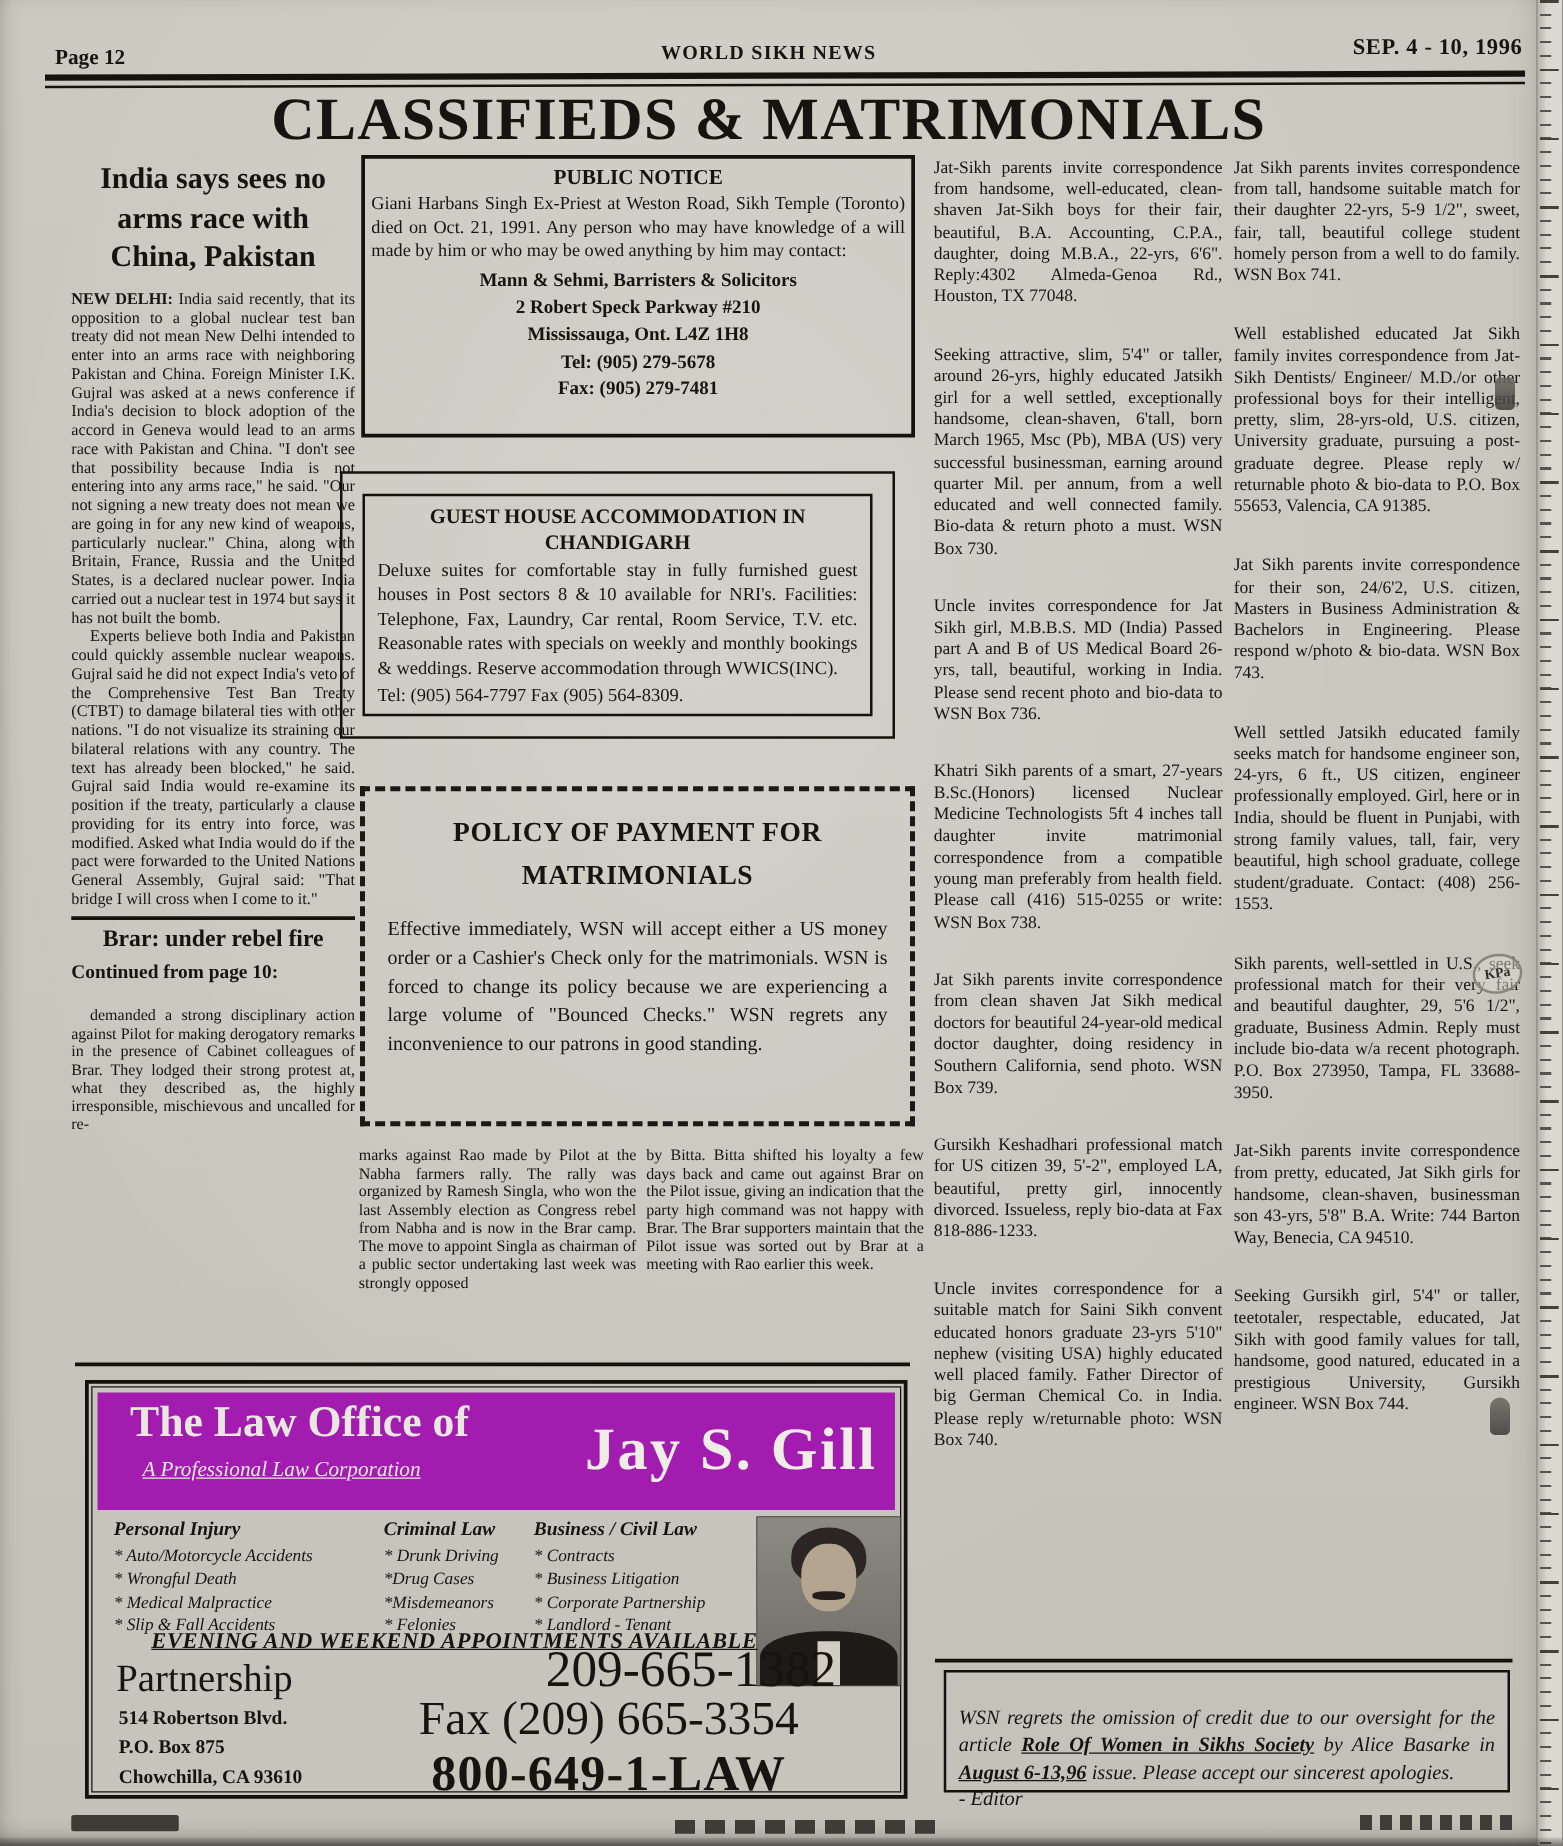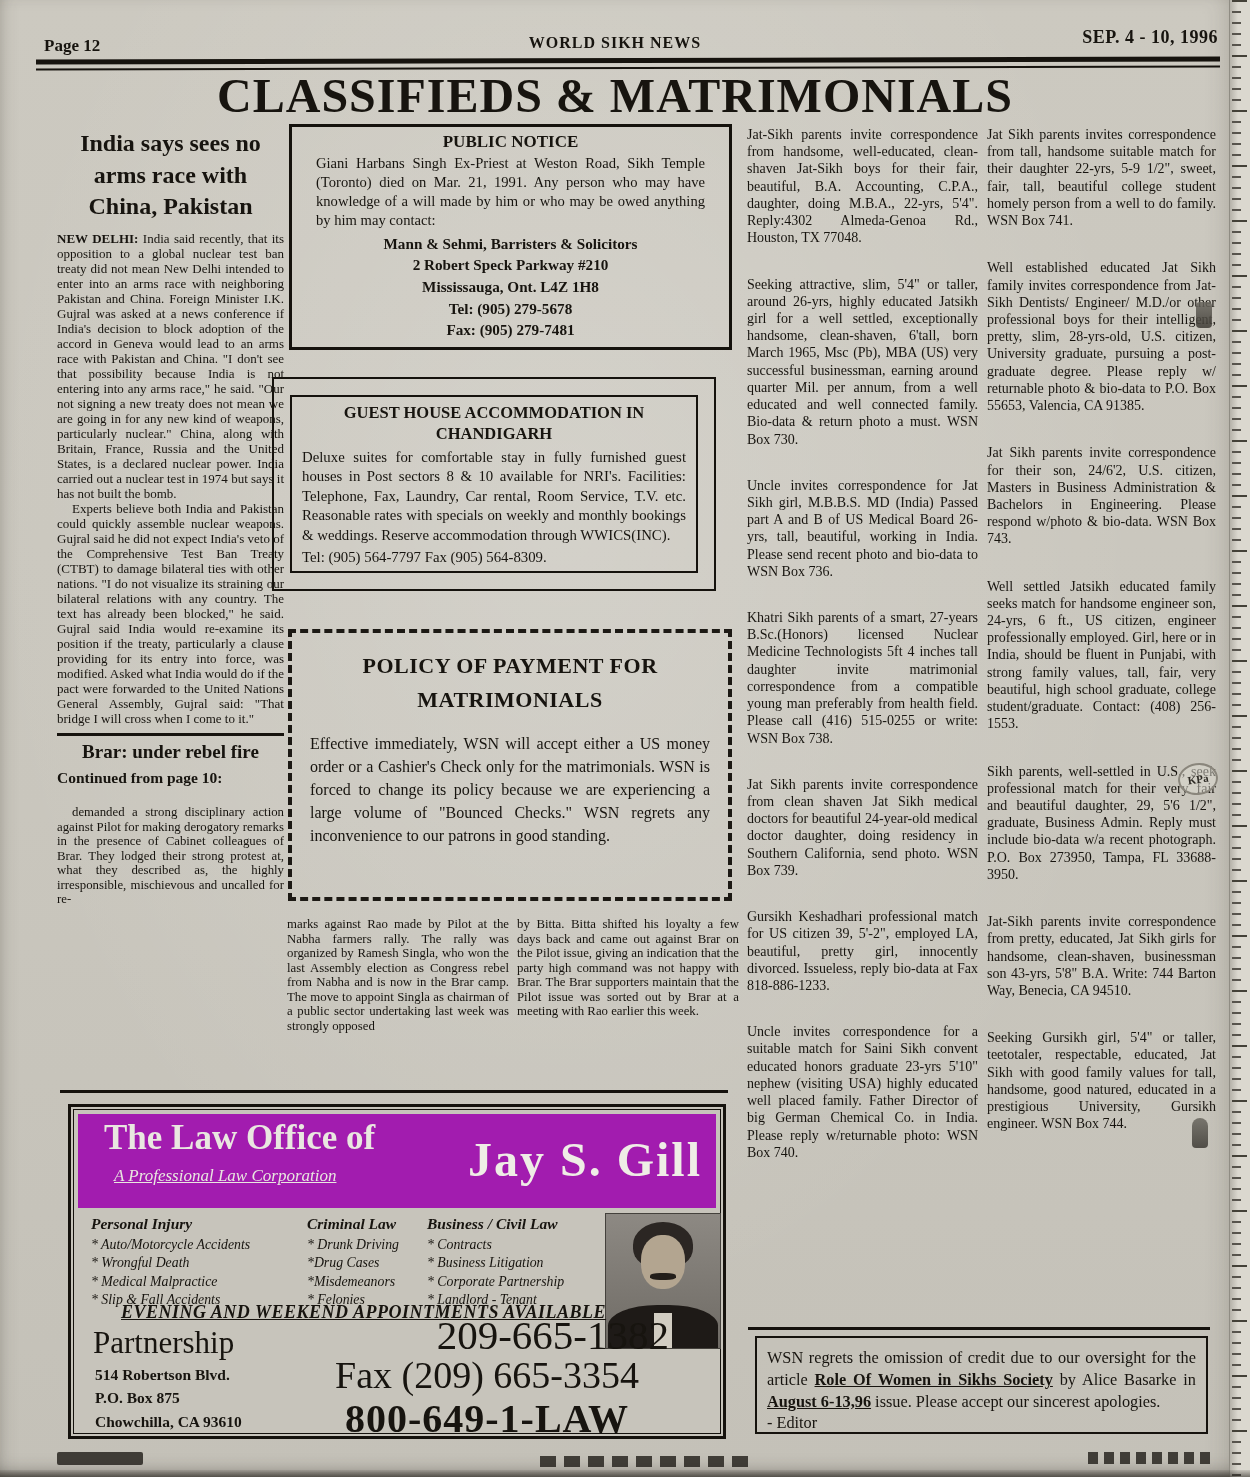--- a/index.html
+++ b/index.html
@@ -25,21 +25,21 @@
   .col-left { position:absolute; left:57px; top:128px; width:227px; }
   .col-left h2 { font-size:24px; font-weight:bold; text-align:center; line-height:1.32; margin-bottom:8px; }
   .col-left p { font-size:13px; line-height:1.155; text-align:justify; }
   .col-left p.ind { text-indent:15px; }
   .dateline { font-weight:bold; }
   .sep-rule { border-top:3px solid #16130e; margin:7px 0 5px; }
   .brar-head { font-size:19px; font-weight:bold; text-align:center; margin:2px 0 6px; }
   .brar-cont { font-size:15.5px; font-weight:bold; margin-bottom:18px; }
 
   
-  .pn-box { position:absolute; left:289px; top:124px; width:443px; height:226px; border:3px solid #15120d; padding:5px 24px 6px; }
+  .pn-box { position:absolute; left:289px; top:124px; width:443px; height:226px; border:3px solid #15120d; padding:5px 5px 6px; }
   .pn-title { font-size:17px; font-weight:bold; text-align:center; margin-bottom:2px; }
   .pn-body  { font-size:14.6px; line-height:1.3; text-align:justify; }
   .pn-contact { font-size:15.2px; font-weight:bold; text-align:center; line-height:1.42; margin-top:3px; }
 
   .gh-box { position:absolute; left:272px; top:377px; width:444px; height:214px; border:2px solid #15120d; padding:16px; }
   .gh-inner { border:2px solid #15120d; height:100%; padding:5px 10px; }
   .gh-title { font-size:16.5px; font-weight:bold; text-align:center; line-height:1.3; margin-bottom:3px; }
   .gh-body { font-size:14.8px; line-height:1.32; text-align:justify; }
   .gh-tel  { font-size:14.8px; margin-top:3px; }
 
@@ -82,21 +82,21 @@
   .law-800   { position:absolute; left:216px; top:288px; width:400px; text-align:center; font-size:40px; font-weight:bold; letter-spacing:1px; }
 
   
   .mat-c1 { position:absolute; left:747px; top:126px; width:231px; }
   .mat-c2 { position:absolute; left:987px; top:126px; width:229px; }
   .mat-c1 p { font-size:14px; line-height:1.23; text-align:justify; margin-bottom:29px; }
   .mat-c2 p { font-size:14px; line-height:1.23; text-align:justify; margin-bottom:30px; }
 
   
   .rule-ap { position:absolute; left:748px; top:1327px; width:462px; height:3px; background:#15120d; }
-  .ap-box { position:absolute; left:755px; top:1336px; width:453px; height:98px; border:2.5px solid #15120d; padding:9px 10px 4px; font-size:16.3px; line-height:1.34; text-align:justify; }
+  .ap-box { position:absolute; left:755px; top:1336px; width:453px; height:98px; border:2.5px solid #15120d; padding:25px 10px 4px; font-size:16.3px; line-height:1.34; text-align:justify;font-style:italic; }
   .bu { font-weight:bold; text-decoration:underline; }
   .ap-sig { text-align:left; }
 
   
   .ruler { position:absolute; right:0; top:0; width:21px; height:100%; background:linear-gradient(90deg,#b5b2a9,#dbd8cf 40%); border-left:1px solid #8f8c83; }
   .ruler::before { content:""; position:absolute; left:2px; top:0; width:9px; height:100%;
     background:repeating-linear-gradient(to bottom, #57544d 0 1.6px, transparent 1.6px 11px); }
   .ruler::after { content:""; position:absolute; left:2px; top:0; width:15px; height:100%;
     background:repeating-linear-gradient(to bottom, #444138 0 2px, transparent 2px 55px); }
   .clip { position:absolute; width:16px; height:26px; background:linear-gradient(180deg,#6a675f,#3c3933); border-radius:4px; opacity:.85; }
@@ -126,21 +126,21 @@
     <p><span class="dateline">NEW DELHI:</span> <span>India said recently, that its opposition to a global nuclear test ban treaty did not mean New Delhi intended to enter into an arms race with neighboring Pakistan and China. Foreign Minister I.K. Gujral was asked at a news conference if India's decision to block adoption of the accord in Geneva would lead to an arms race with Pakistan and China. "I don't see that possibility because India is not entering into any arms race," he said. "Our not signing a new treaty does not mean we are going in for any new kind of weapons, particularly nuclear." China, along with Britain, France, Russia and the United States, is a declared nuclear power. India carried out a nuclear test in 1974 but says it has not built the bomb.</span></p>
     <p class="ind">Experts believe both India and Pakistan could quickly assemble nuclear weapons. Gujral said he did not expect India's veto of the Comprehensive Test Ban Treaty (CTBT) to damage bilateral ties with other nations. "I do not visualize its straining our bilateral relations with any country. The text has already been blocked," he said. Gujral said India would re-examine its position if the treaty, particularly a clause providing for its entry into force, was modified. Asked what India would do if the pact were forwarded to the United Nations General Assembly, Gujral said: "That bridge I will cross when I come to it."</p>
     <div class="sep-rule"></div>
     <div class="brar-head">Brar: under rebel fire</div>
     <div class="brar-cont">Continued from page 10:</div>
     <p class="brar-p">demanded a strong disciplinary action against Pilot for making derogatory remarks in the presence of Cabinet colleagues of Brar. They lodged their strong protest at, what they described as, the highly irresponsible, mischievous and uncalled for re-</p>
   </div>
 
   <div class="pn-box">
     <div class="pn-title">PUBLIC NOTICE</div>
-    <div class="pn-body">Giani Harbans Singh Ex-Priest at Weston Road, Sikh Temple (Toronto) died on Mar. 21, 1991. Any person who may have knowledge of a will made by him or who may be owed anything by him may contact:</div>
+    <div class="pn-body">Giani Harbans Singh Ex-Priest at Weston Road, Sikh Temple (Toronto) died on Oct. 21, 1991. Any person who may have knowledge of a will made by him or who may be owed anything by him may contact:</div>
     <div class="pn-contact">
       <div>Mann &amp; Sehmi, Barristers &amp; Solicitors</div>
       <div>2 Robert Speck Parkway #210</div>
       <div>Mississauga, Ont. L4Z 1H8</div>
       <div>Tel: (905) 279-5678</div>
       <div>Fax: (905) 279-7481</div>
     </div>
   </div>
 
   <div class="gh-box">
@@ -211,21 +211,21 @@
       <div>514 Robertson Blvd.</div>
       <div>P.O. Box 875</div>
       <div>Chowchilla, CA 93610</div>
     </div>
     <div class="law-phone">209-665-1382</div>
     <div class="law-fax">Fax (209) 665-3354</div>
     <div class="law-800">800-649-1-LAW</div>
   </div>
 
   <div class="mat-c1">
-    <p>Jat-Sikh parents invite correspondence from handsome, well-educated, clean-shaven Jat-Sikh boys for their fair, beautiful, B.A. Accounting, C.P.A., daughter, doing M.B.A., 22-yrs, 5'4". Reply:4302 Almeda-Genoa Rd., Houston, TX 77048.</p>
+    <p>Jat-Sikh parents invite correspondence from handsome, well-educated, clean-shaven Jat-Sikh boys for their fair, beautiful, B.A. Accounting, C.P.A., daughter, doing M.B.A., 22-yrs, 6'6". Reply:4302 Almeda-Genoa Rd., Houston, TX 77048.</p>
     <p>Seeking attractive, slim, 5'4" or taller, around 26-yrs, highly educated Jatsikh girl for a well settled, exceptionally handsome, clean-shaven, 6'tall, born March 1965, Msc (Pb), MBA (US) very successful businessman, earning around quarter Mil. per annum, from a well educated and well connected family. Bio-data &amp; return photo a must. WSN Box 730.</p>
     <p>Uncle invites correspondence for Jat Sikh girl, M.B.B.S. MD (India) Passed part A and B of US Medical Board 26-yrs, tall, beautiful, working in India. Please send recent photo and bio-data to WSN Box 736.</p>
     <p>Khatri Sikh parents of a smart, 27-years B.Sc.(Honors) licensed Nuclear Medicine Technologists 5ft 4 inches tall daughter invite matrimonial correspondence from a compatible young man preferably from health field. Please call (416) 515-0255 or write: WSN Box 738.</p>
     <p>Jat Sikh parents invite correspondence from clean shaven Jat Sikh medical doctors for beautiful 24-year-old medical doctor daughter, doing residency in Southern California, send photo. WSN Box 739.</p>
     <p>Gursikh Keshadhari professional match for US citizen 39, 5'-2", employed LA, beautiful, pretty girl, innocently divorced. Issueless, reply bio-data at Fax 818-886-1233.</p>
     <p>Uncle invites correspondence for a suitable match for Saini Sikh convent educated honors graduate 23-yrs 5'10" nephew (visiting USA) highly educated well placed family. Father Director of big German Chemical Co. in India. Please reply w/returnable photo: WSN Box 740.</p>
   </div>
   <div class="mat-c2">
     <p>Jat Sikh parents invites correspondence from tall, handsome suitable match for their daughter 22-yrs, 5-9 1/2", sweet, fair, tall, beautiful college student homely person from a well to do family. WSN Box 741.</p>
     <p>Well established educated Jat Sikh family invites correspondence from Jat-Sikh Dentists/ Engineer/ M.D./or other professional boys for their intelligent, pretty, slim, 28-yrs-old, U.S. citizen, University graduate, pursuing a post-graduate degree. Please reply w/ returnable photo &amp; bio-data to P.O. Box 55653, Valencia, CA 91385.</p>

